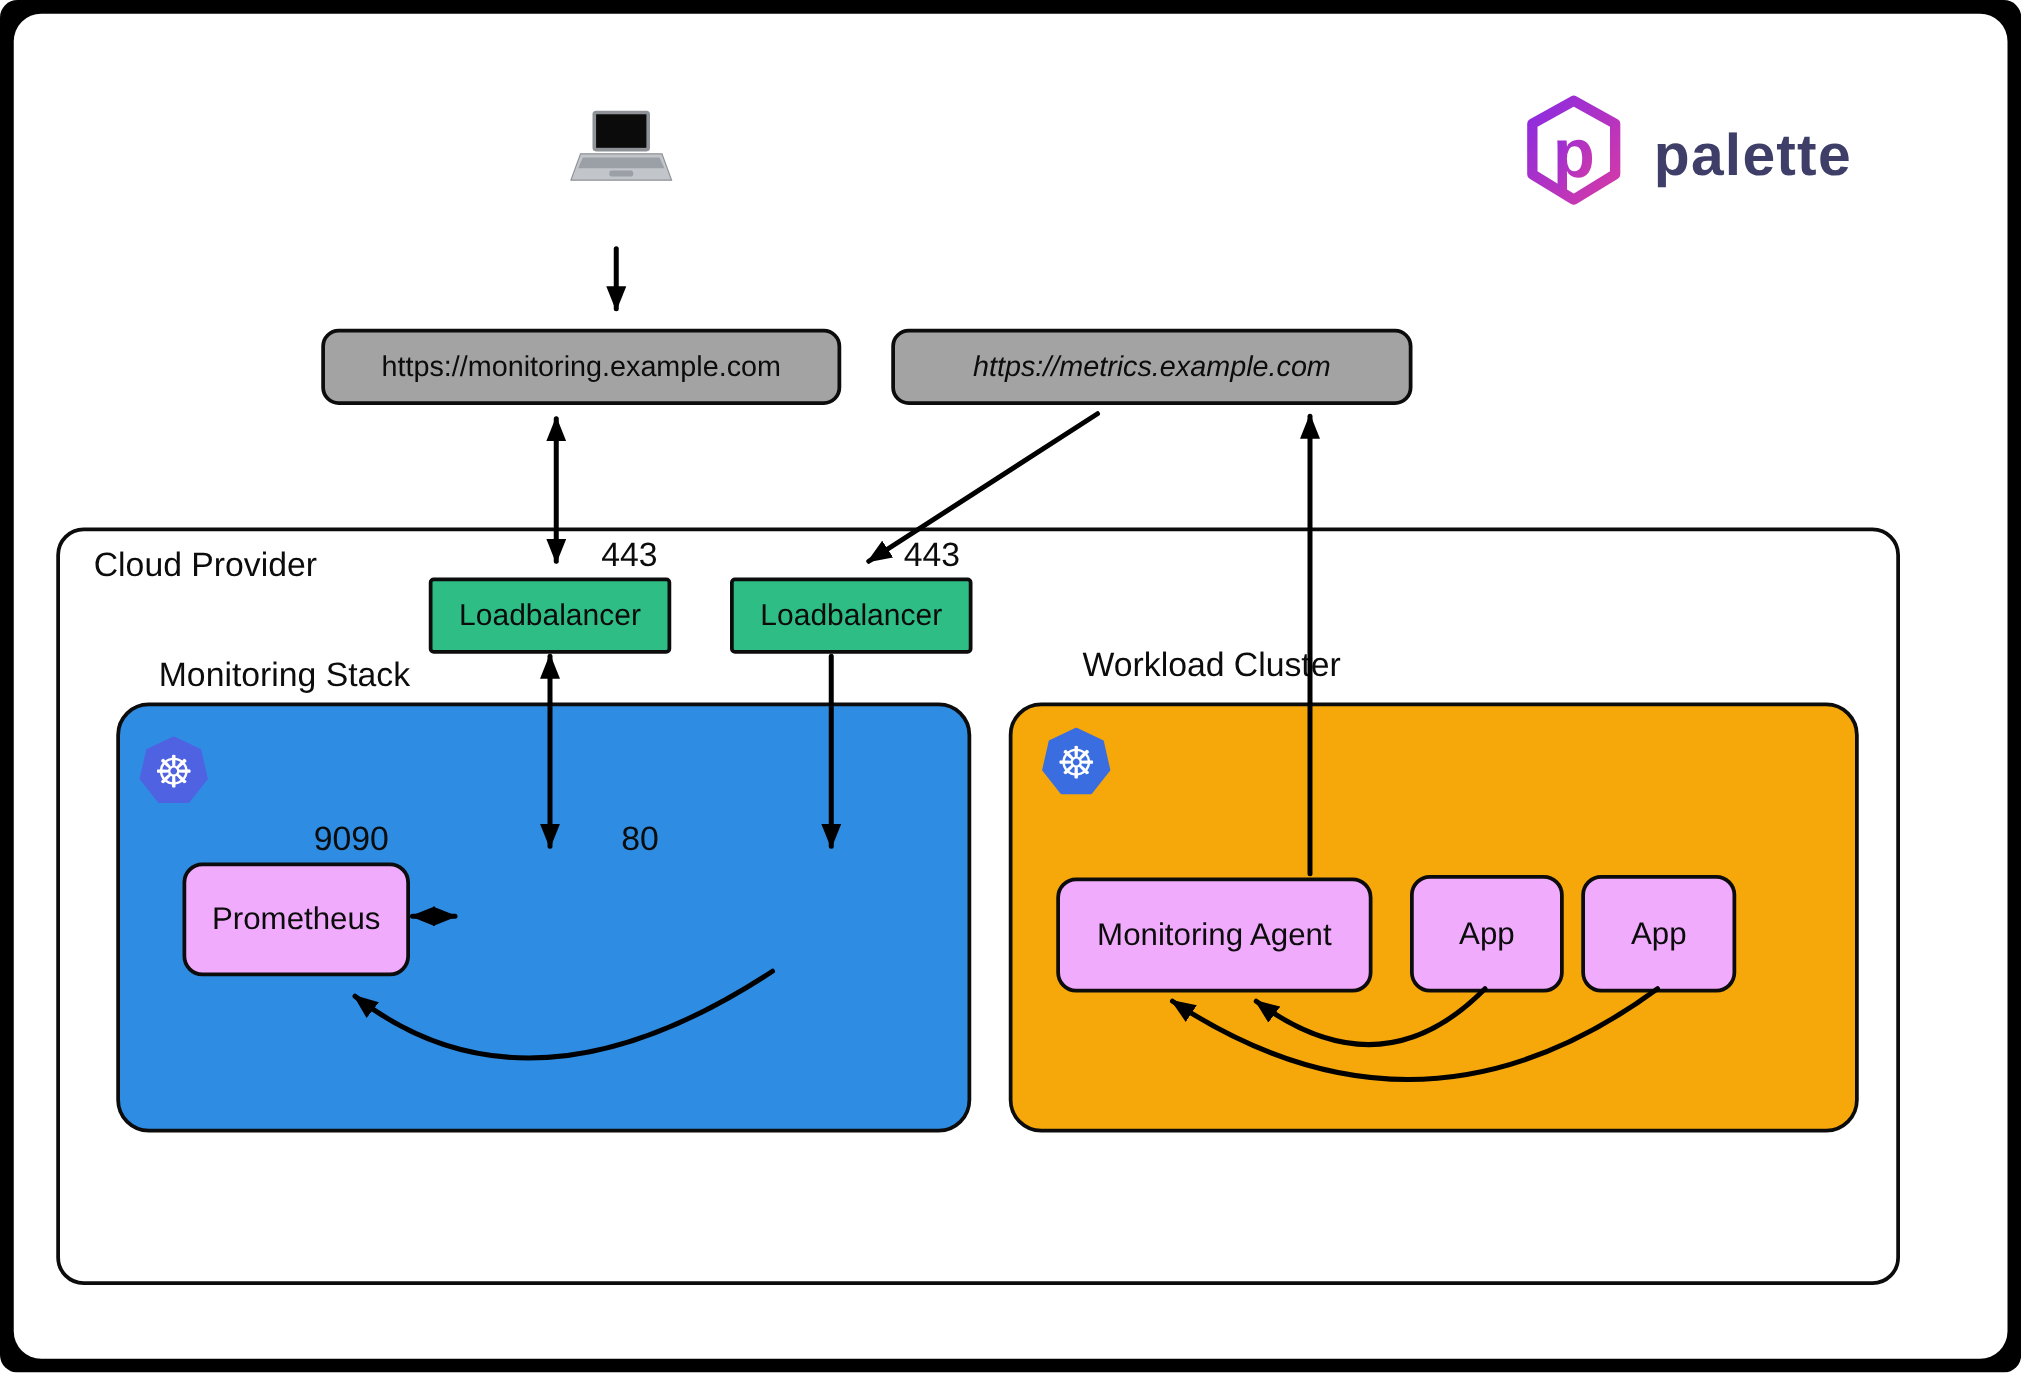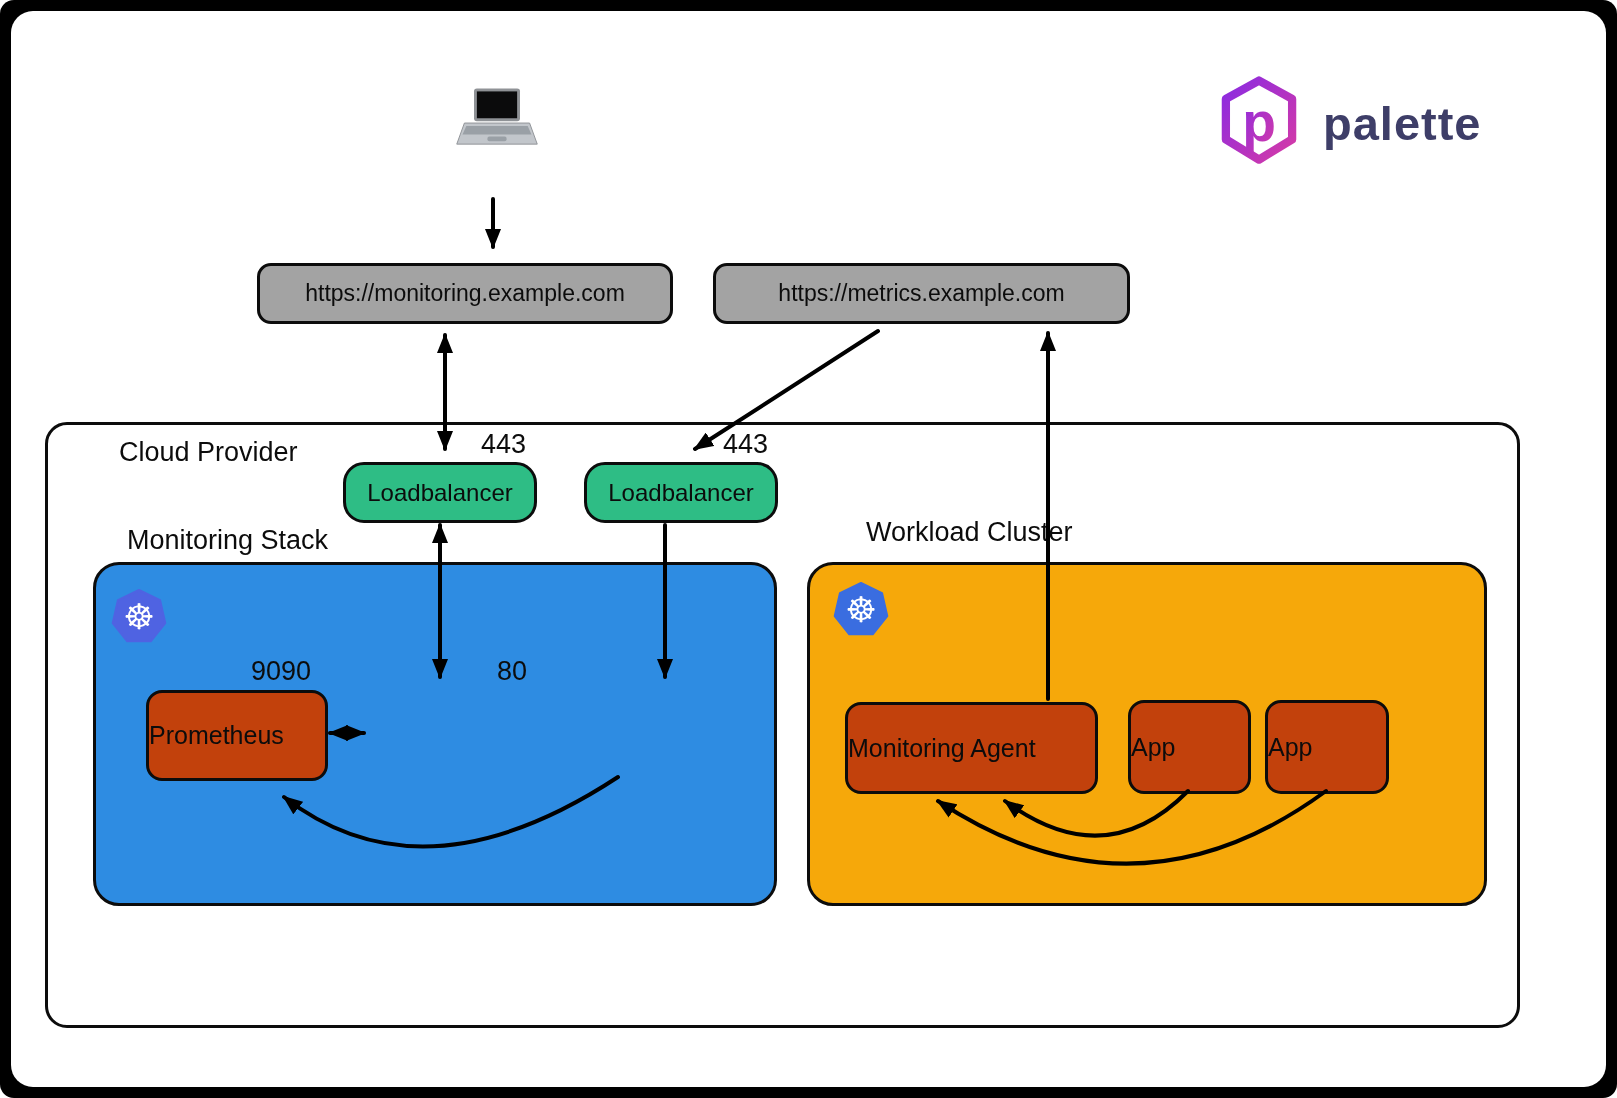--- a/index.html
+++ b/index.html
@@ -4,36 +4,36 @@
 <style>
   html,body{margin:0;padding:0;background:#ffffff;font-family:"Liberation Sans",sans-serif;}
   .stage{position:relative;width:1617px;height:1098px;background:#000;border-radius:14px;overflow:hidden;}
   .canvas{position:absolute;inset:11px;background:#fff;border-radius:22px;}
 
   
   .urlbox{position:absolute;height:55px;background:#a3a3a3;border:3px solid #0c0c0c;border-radius:14px;
           display:flex;align-items:center;justify-content:center;font-size:23px;color:#0c0c0c;z-index:3;}
 
   
-  .lb{position:absolute;width:188px;height:55px;background:#2ebd85;border:3px solid #0c0c0c;border-radius:21px;
+  .lb{position:absolute;width:188px;height:55px;background:#2ebd85;border:3px solid #0c0c0c;border-radius:4px;
       display:flex;align-items:center;justify-content:center;font-size:24px;color:#0c0c0c;z-index:3;}
 
   .portlabel{position:absolute;font-size:27px;color:#0c0c0c;z-index:4;}
 
   
   .cloud{position:absolute;left:34px;top:411px;width:1469px;height:600px;border:3px solid #0c0c0c;border-radius:22px;background:#fff;z-index:1;}
   .cluster{position:absolute;border:3px solid #0c0c0c;border-radius:26px;z-index:2;}
   .cluster.blue{left:82px;top:551px;width:678px;height:338px;background:#2e8ce2;}
   .cluster.orange{left:796px;top:551px;width:674px;height:338px;background:#f6a80a;}
 
   .seclabel{position:absolute;font-size:27px;color:#0c0c0c;z-index:3;}
 
   
-  .node{position:absolute;background:#c2410c;border:3px solid #0c0c0c;border-radius:16px;
-        display:flex;align-items:center;justify-content:flex-start;font-size:25px;color:#0c0c0c;z-index:3;}
+  .node{position:absolute;background:#f0abfc;border:3px solid #0c0c0c;border-radius:16px;
+        display:flex;align-items:center;justify-content:center;font-size:25px;color:#0c0c0c;z-index:3;}
 
   
   svg.arrows{position:absolute;inset:0;width:100%;height:100%;z-index:6;pointer-events:none;}
 
   
   .icon-wrap{position:absolute;z-index:4;}
   .brand{position:absolute;left:1202px;top:64px;display:flex;align-items:center;gap:18px;z-index:4;}
   .brand .word{font-size:47px;font-weight:700;color:#3e3e68;letter-spacing:1px;}
 </style>
 </head>
@@ -64,26 +64,26 @@
         <path d="M50 6 L86 26 L86 70 L50 92 L14 70 L14 26 Z" fill="none" stroke="url(#lg)" stroke-width="9" stroke-linejoin="round"></path>
         <text x="50" y="72" font-size="60" font-weight="bold" fill="url(#lg)" text-anchor="middle" font-family="Liberation Sans, sans-serif">p</text>
       </svg>
     </span>
     <span class="word">palette</span>
   </div>
 
   <div class="urlbox" style="left:246px;top:252px;width:410px;">
     <span>https://monitoring.example.com</span>
   </div>
-  <div class="urlbox" style="left:702px;top:252px;width:411px;">
+  <div class="urlbox" style="left:702px;top:252px;width:411px;font-style:italic;">
     <span>https://metrics.example.com</span>
   </div>
 
   <div class="cloud"></div>
-  <div class="seclabel" style="left:64px;top:426px;margin-left:44px;">Cloud Provider</div>
+  <div class="seclabel" style="left:64px;top:426px;">Cloud Provider</div>
 
   <div class="portlabel" style="left:470px;top:418px;">443</div>
   <div class="lb" style="left:332px;top:451px;">
     <span>Loadbalancer</span>
   </div>
   <div class="portlabel" style="left:712px;top:418px;">443</div>
   <div class="lb" style="left:573px;top:451px;">
     <span>Loadbalancer</span>
   </div>
 

